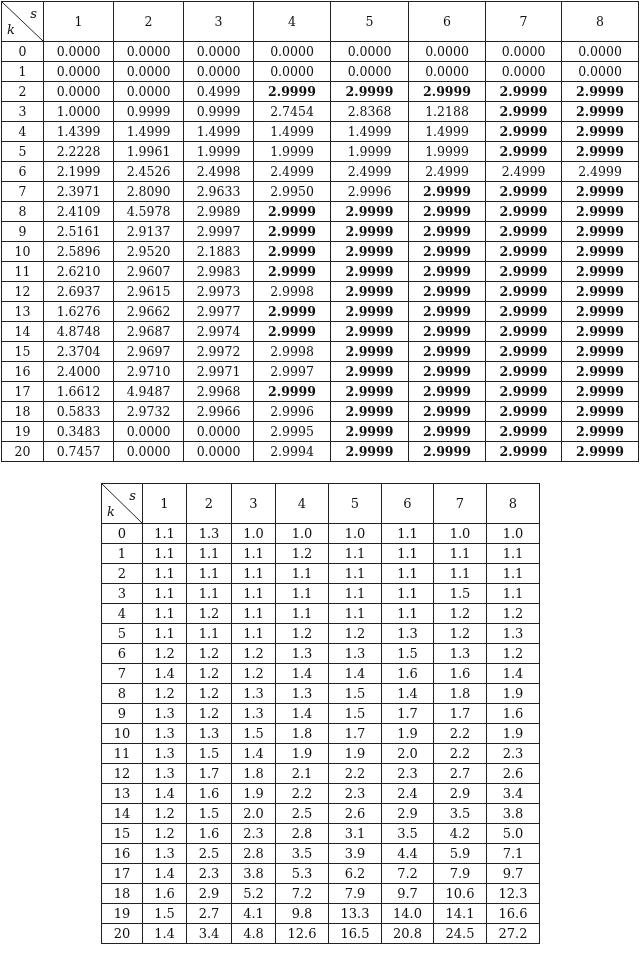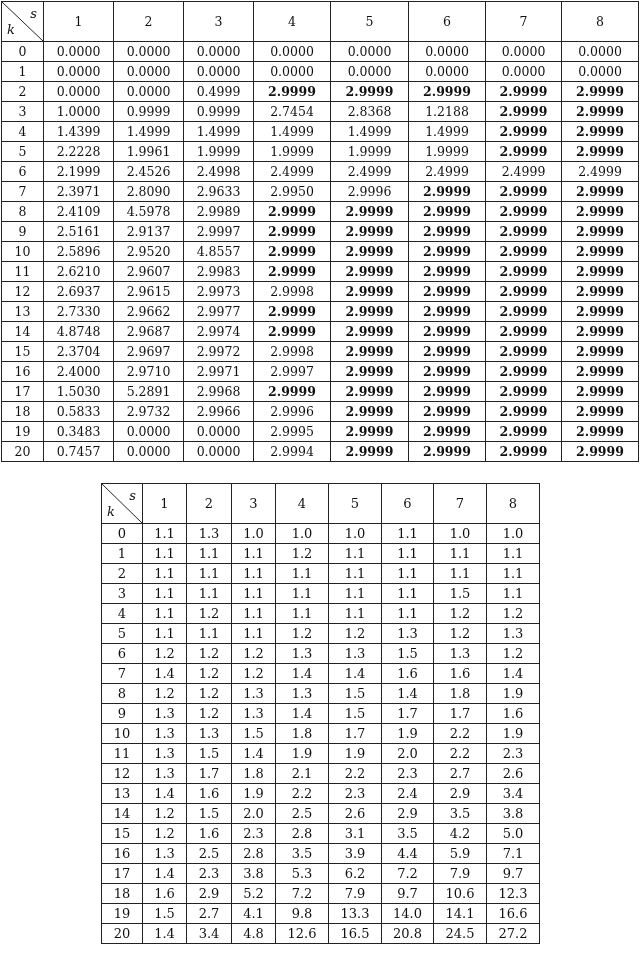--- a/index.html
+++ b/index.html
@@ -162,21 +162,21 @@
         <td class="b">2.9999</td>
         <td class="b">2.9999</td>
         <td class="b">2.9999</td>
         <td class="b">2.9999</td>
         <td class="b">2.9999</td>
       </tr>
       <tr>
         <td class="rowlabel">10</td>
         <td>2.5896</td>
         <td>2.9520</td>
-        <td>4.8557</td>
+        <td>2.1883</td>
         <td class="b">2.9999</td>
         <td class="b">2.9999</td>
         <td class="b">2.9999</td>
         <td class="b">2.9999</td>
         <td class="b">2.9999</td>
       </tr>
       <tr>
         <td class="rowlabel">11</td>
         <td>2.6210</td>
         <td>2.9607</td>
@@ -193,21 +193,21 @@
         <td>2.9615</td>
         <td>2.9973</td>
         <td>2.9998</td>
         <td class="b">2.9999</td>
         <td class="b">2.9999</td>
         <td class="b">2.9999</td>
         <td class="b">2.9999</td>
       </tr>
       <tr>
         <td class="rowlabel">13</td>
-        <td>2.7330</td>
+        <td>1.6276</td>
         <td>2.9662</td>
         <td>2.9977</td>
         <td class="b">2.9999</td>
         <td class="b">2.9999</td>
         <td class="b">2.9999</td>
         <td class="b">2.9999</td>
         <td class="b">2.9999</td>
       </tr>
       <tr>
         <td class="rowlabel">14</td>
@@ -237,22 +237,22 @@
         <td>2.9710</td>
         <td>2.9971</td>
         <td>2.9997</td>
         <td class="b">2.9999</td>
         <td class="b">2.9999</td>
         <td class="b">2.9999</td>
         <td class="b">2.9999</td>
       </tr>
       <tr>
         <td class="rowlabel">17</td>
-        <td>1.5030</td>
-        <td>5.2891</td>
+        <td>1.6612</td>
+        <td>4.9487</td>
         <td>2.9968</td>
         <td class="b">2.9999</td>
         <td class="b">2.9999</td>
         <td class="b">2.9999</td>
         <td class="b">2.9999</td>
         <td class="b">2.9999</td>
       </tr>
       <tr>
         <td class="rowlabel">18</td>
         <td>0.5833</td>

